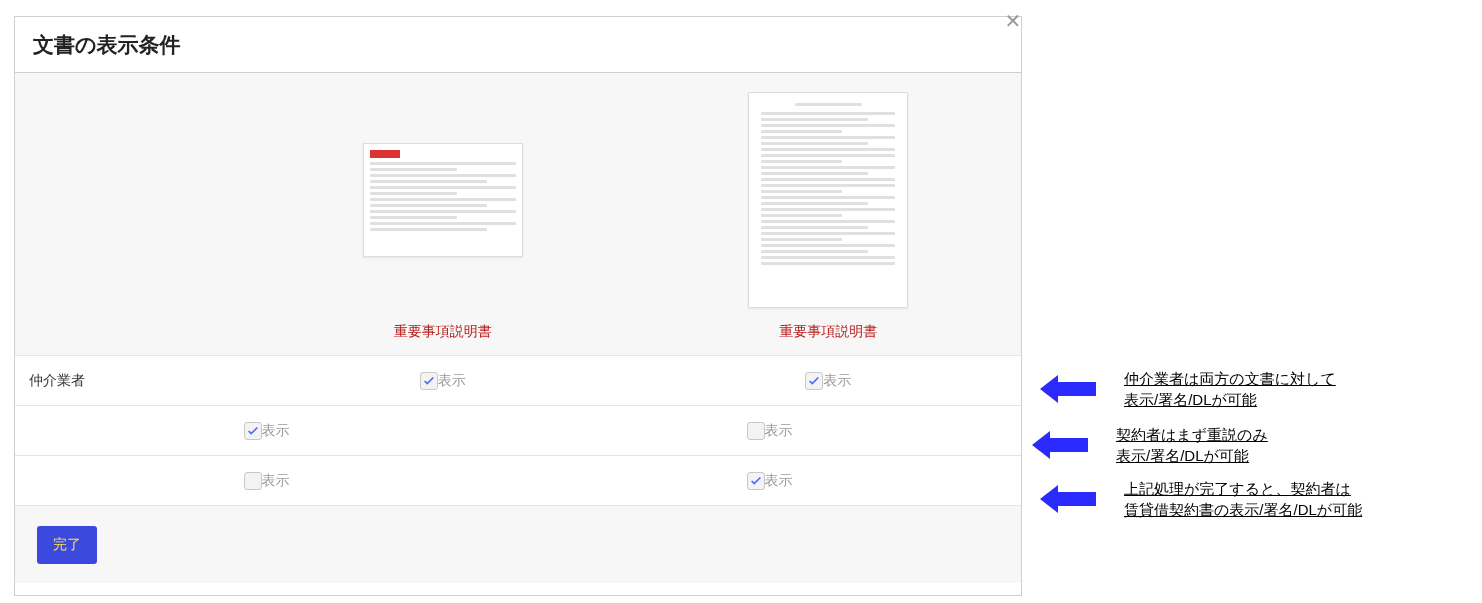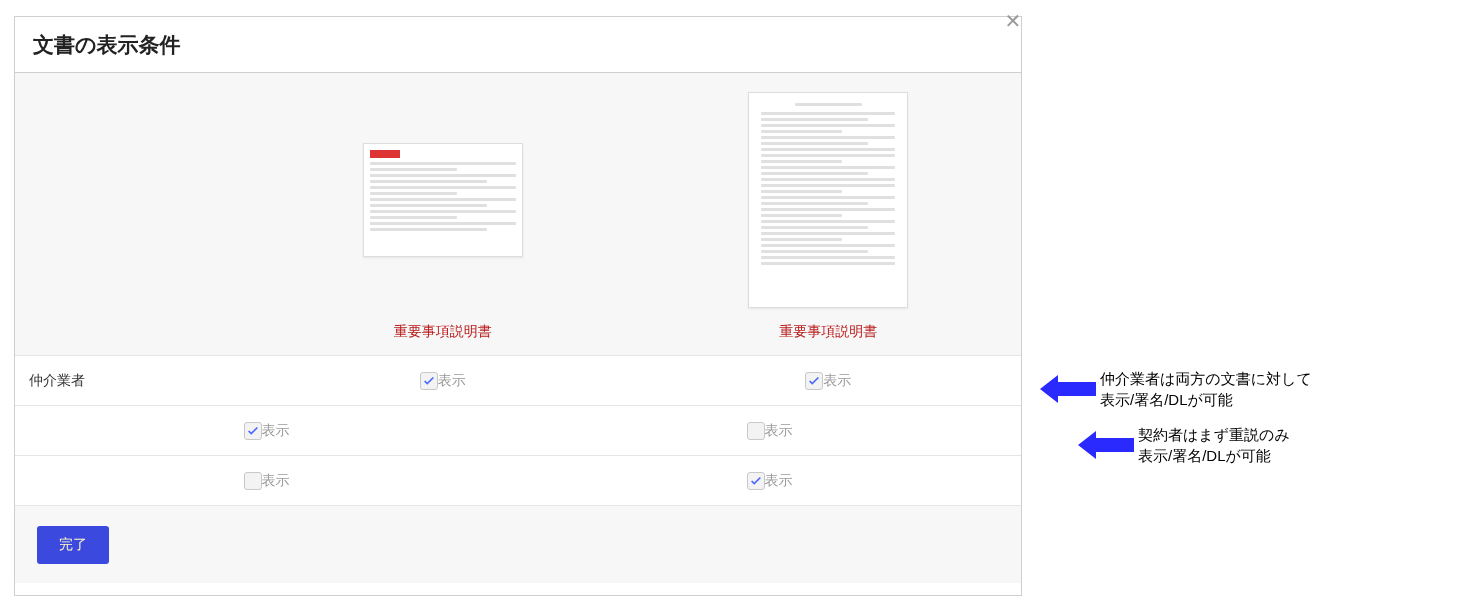--- a/index.html
+++ b/index.html
@@ -62,26 +62,26 @@
       width: 18px; height: 18px; border: 1px solid #c8c8c8; border-radius: 3px; background: #fff;
       display: inline-flex; align-items: center; justify-content: center;
     }
     .chk svg { width: 14px; height: 14px; display: none; }
     .chk.checked svg { display: block; }
     .chk.checked path { stroke: #4b6bff; }
     .chk.disabled { background: #f3f3f3; }
 
     .footer-area { height: 78px; display: flex; align-items: center; padding-left: 22px; border-top: 1px solid #e5e5e5; background: #f7f7f7; }
     .btn-primary {
-      background: #3b49df; color: #fef9c3; border: none; border-radius: 3px;
-      font-size: 14px; padding: 10px 22px; cursor: pointer;
+      background: #3b49df; color: #fde047; border: none; border-radius: 3px;
+      font-size: 14px; padding: 10px 16px; cursor: pointer;
     }
 
     
-    .annotation { position: absolute; display: flex; align-items: center; gap: 4px; }
+    .annotation { position: absolute; display: flex; align-items: center; gap: 28px; text-decoration: underline; }
     .arrow-left {
       width: 56px; height: 22px; position: relative; flex: 0 0 56px;
     }
     .arrow-left::before {
       content: ""; position: absolute; left: 0; top: 50%; transform: translateY(-50%);
       border-right: 18px solid #2a2aff; border-top: 14px solid transparent; border-bottom: 14px solid transparent;
     }
     .arrow-left::after {
       content: ""; position: absolute; left: 16px; right: 0; top: 50%; transform: translateY(-50%);
       height: 14px; background: #2a2aff;
@@ -225,18 +225,23 @@
         <button class="btn-primary">完了</button>
       </div>
     </div>
   </div>
 
   <div class="annotation" style="left:1040px; top:368px;">
     <div class="arrow-left"></div>
     <div class="anno-text">仲介業者は両方の文書に対して
 表示/署名/DLが可能</div>
   </div>
-  <div class="annotation" style="left:1078px; top:424px;">
+  <div class="annotation" style="left:1032px; top:424px;">
     <div class="arrow-left"></div>
     <div class="anno-text">契約者はまず重説のみ
 表示/署名/DLが可能</div>
   </div>
+  <div class="annotation" style="left:1040px; top:478px;">
+    <div class="arrow-left"></div>
+    <div class="anno-text">上記処理が完了すると、契約者は
+賃貸借契約書の表示/署名/DLが可能</div>
+  </div>
 </div>
 
 </body></html>

